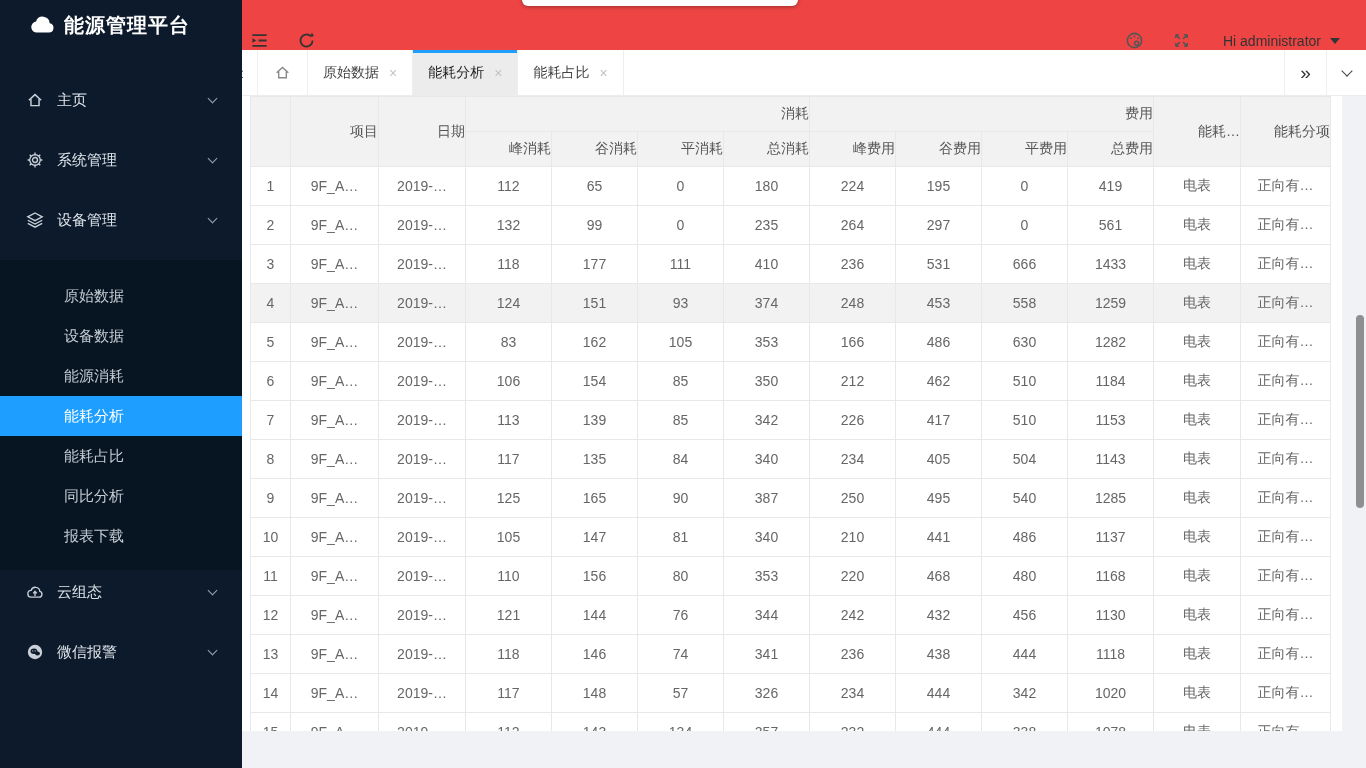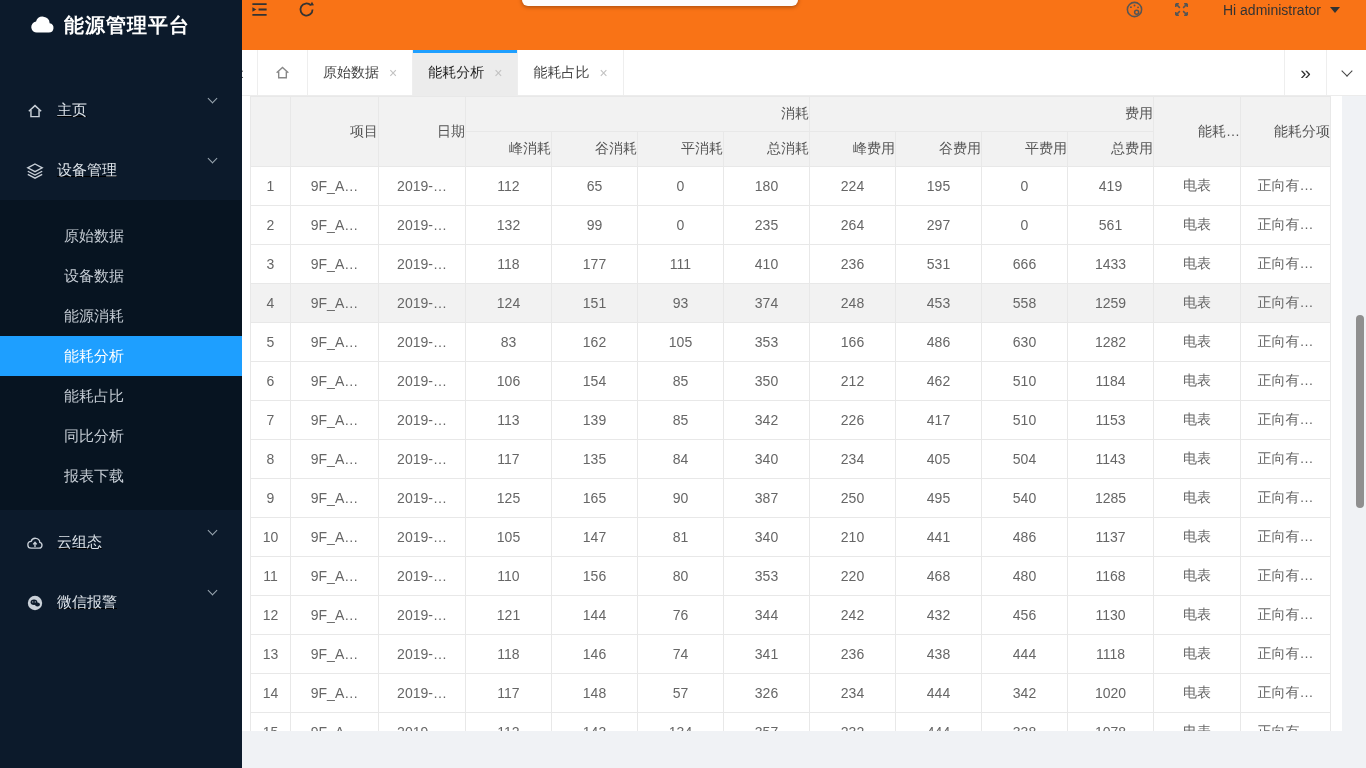--- a/index.html
+++ b/index.html
@@ -5,34 +5,34 @@
   * { margin:0; padding:0; box-sizing:border-box; }
   html,body { width:1366px; height:768px; overflow:hidden; }
   body { font-family:"Liberation Sans","DejaVu Sans",sans-serif; background:#f0f2f5; position:relative; }
 
   
   .sidebar { position:absolute; left:0; top:0; width:242px; height:768px; background:#0c1a2b; z-index:5; }
   .logo { height:50px; display:flex; align-items:center; padding-left:30px; }
   .logo svg { width:26px; height:26px; margin-right:8px; }
   .logo-text { color:#ffffff; font-size:20px; font-weight:bold; letter-spacing:1px; }
   .side-nav { padding-top:30px; }
-  .nav-item { height:40px; margin-bottom:20px; display:flex; align-items:flex-end; padding-left:26px; position:relative; cursor:pointer;text-decoration:underline; }
+  .nav-item { height:40px; margin-bottom:20px; display:flex; align-items:center; padding-left:26px; position:relative; cursor:pointer; }
   .nav-item .nav-ico { width:18px; height:18px; margin-right:13px; flex:0 0 18px; display:flex; align-items:center; }
   .nav-item .nav-label { color:#dde3e9; font-size:15px; }
   .chev { width:7px; height:7px; border-right:1.5px solid #9aa6b1; border-bottom:1.5px solid #9aa6b1; position:absolute; right:26px; }
   .chev.down { transform:rotate(45deg); top:15px; }
   .chev.up { transform:rotate(-135deg); top:18px; }
   .submenu { background:#071421; padding:16px 0 14px 0; margin-bottom:2px; }
   .sub-item { height:40px; line-height:40px; padding-left:64px; color:#c6cdd5; font-size:15px; cursor:pointer; }
   .sub-item.active { background:#1e9fff; color:#ffffff; }
 
   
   .main { position:absolute; left:220px; top:0; right:0; height:768px; }
 
-  .topbar { height:50px; background:#f97316; display:flex; align-items:flex-start; position:relative; }
+  .topbar { height:50px; background:#ef4444; display:flex; align-items:flex-end; position:relative; }
   .topbar .tb-left { display:flex; align-items:center; gap:28px; padding-left:30px; }
   .tb-icon { width:19px; height:19px; display:inline-flex; cursor:pointer; }
   .topbar .tb-right { position:absolute; right:26px; display:flex; align-items:center; }
   .greeting { font-size:14px; color:#333; margin-left:32px; cursor:pointer; }
   .caret { width:0; height:0; border-left:5px solid transparent; border-right:5px solid transparent; border-top:6px solid #333; margin-left:9px; cursor:pointer; }
   .gap28 { margin-left:28px; }
 
   
   .tabbar { height:46px; background:#ffffff; border-bottom:1px solid #ececec; display:flex; align-items:stretch; }
   .tab-ctrl { width:38px; display:flex; align-items:center; justify-content:center; font-size:19px; color:#333; border-right:1px solid #eeeeee; cursor:pointer; user-select:none; }
@@ -78,20 +78,31 @@
             <path d="M2.5 8.2 L8 3.2 L13.5 8.2"></path>
             <path d="M4.4 7 V13 H11.6 V7"></path>
           </svg>
         </span>
         <span class="nav-label">主页</span>
         <span class="chev down"></span>
       </div>
       <div class="nav-item">
         <span class="nav-ico">
           <svg viewBox="0 0 16 16" width="18" height="18" fill="none" stroke="#c9d0d8" stroke-width="1.2">
+            <circle cx="8" cy="8" r="2.2"></circle>
+            <circle cx="8" cy="8" r="4.7"></circle>
+            <path d="M8 1.4 V3.3 M8 12.7 V14.6 M1.4 8 H3.3 M12.7 8 H14.6 M3.3 3.3 L4.7 4.7 M11.3 11.3 L12.7 12.7 M12.7 3.3 L11.3 4.7 M4.7 11.3 L3.3 12.7"></path>
+          </svg>
+        </span>
+        <span class="nav-label">系统管理</span>
+        <span class="chev down"></span>
+      </div>
+      <div class="nav-item">
+        <span class="nav-ico">
+          <svg viewBox="0 0 16 16" width="18" height="18" fill="none" stroke="#c9d0d8" stroke-width="1.2">
             <path d="M8 1.8 L14.4 5.2 L8 8.6 L1.6 5.2 Z"></path>
             <path d="M1.6 8.2 L8 11.6 L14.4 8.2"></path>
             <path d="M1.6 11 L8 14.4 L14.4 11"></path>
           </svg>
         </span>
         <span class="nav-label">设备管理</span>
         <span class="chev down"></span>
       </div>
       <div class="submenu">
         <div class="sub-item">原始数据</div>

